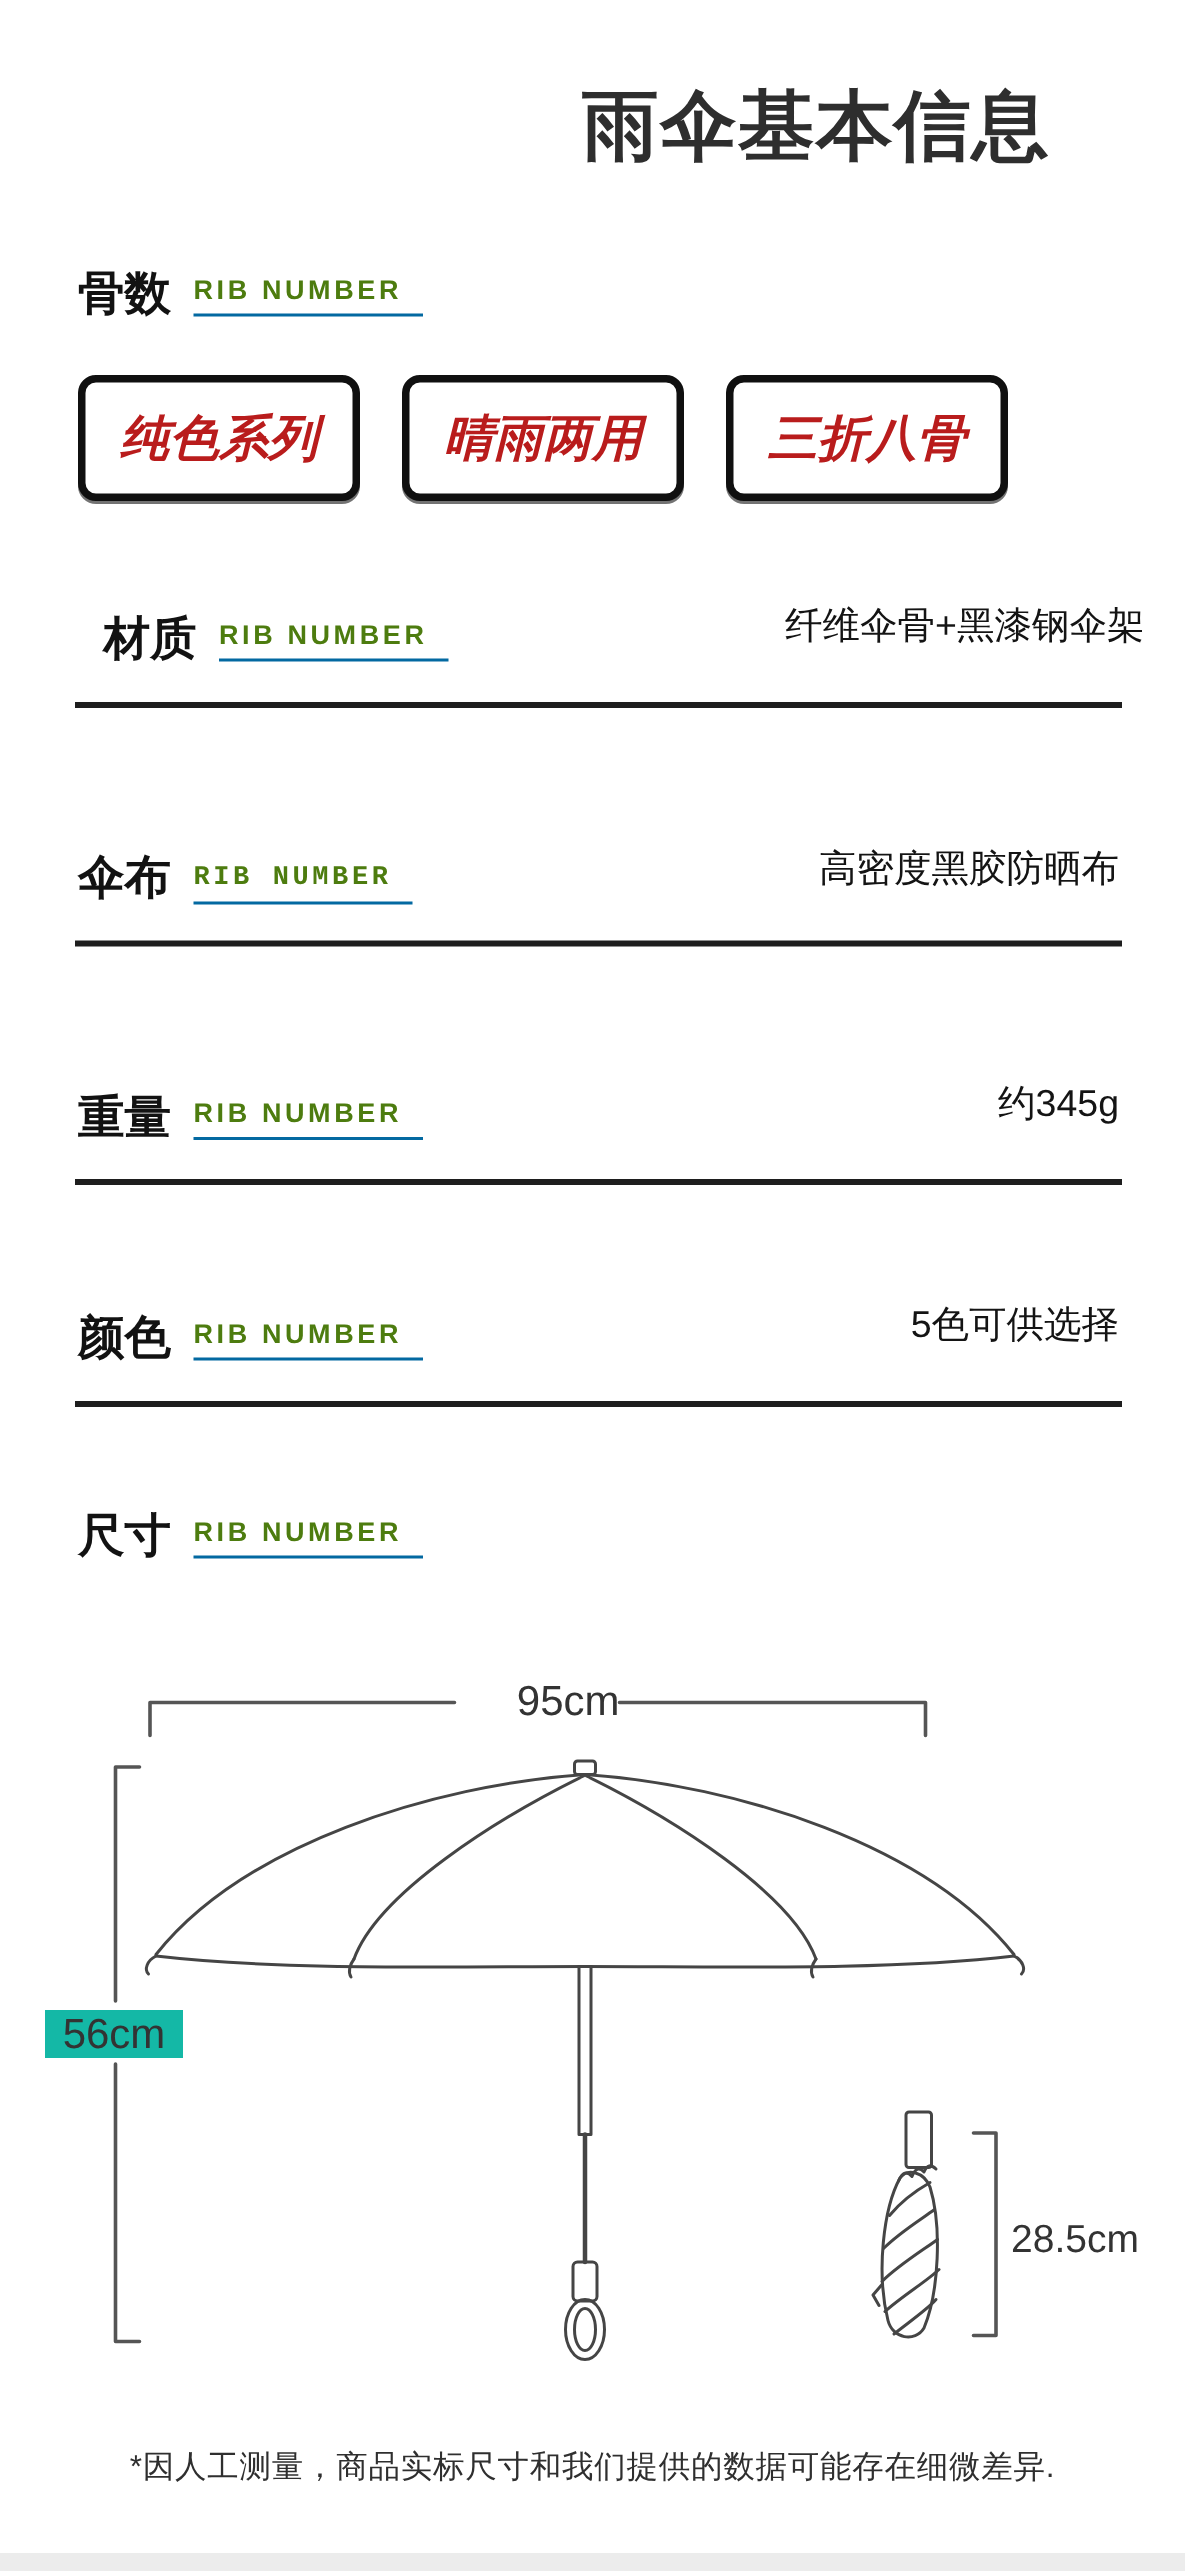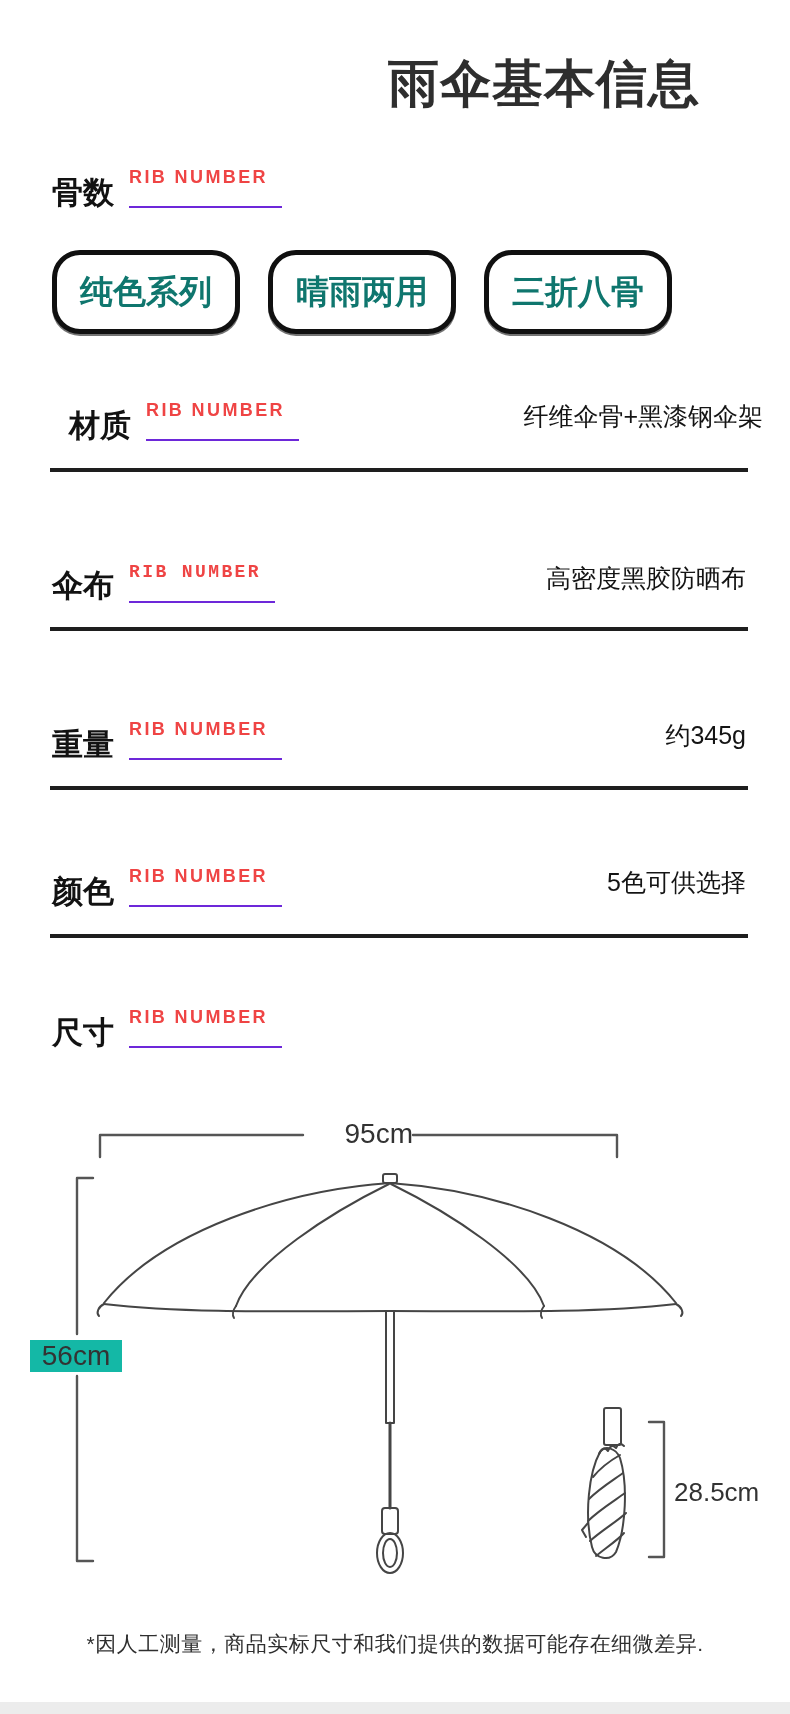--- a/index.html
+++ b/index.html
@@ -9,30 +9,31 @@
     font-family:"Liberation Sans","DejaVu Sans",sans-serif;color:#1d1d1d;
   }
   .page-title{
     position:absolute;top:50px;right:90px;
     font-size:51px;font-weight:800;color:#2e2e2e;letter-spacing:1px;white-space:nowrap;
   }
   
   .sec-head{position:absolute;left:52px;display:flex;align-items:flex-end;gap:15px;}
   .sec-label{font-size:31px;font-weight:700;color:#121212;line-height:1;white-space:nowrap;}
   .sec-sub{
-    font-size:18px;font-weight:600;letter-spacing:2.4px;color:#ef4444;line-height:1;
-    border-bottom:2px solid #6d28d9;padding:0 14px 20px 0;white-space:nowrap;
+    font-size:18px;font-weight:600;letter-spacing:2.4px;color:#4d7c0f;line-height:1;
+    border-bottom:2px solid #0369a1;padding:0 14px 7px 0;white-space:nowrap;
   }
   
   .pills{position:absolute;top:250px;left:52px;display:flex;gap:28px;}
   .pill{
-    box-sizing:border-box;height:84px;border:5px solid #101010;border-radius:28px;
+    box-sizing:border-box;height:84px;border:5px solid #101010;border-radius:12px;
     display:flex;align-items:center;justify-content:center;padding:0 23px;
-    font-size:33px;font-weight:700;color:#0f766e;white-space:nowrap;background:#fff;
+    font-size:33px;font-weight:700;color:#b91c1c;white-space:nowrap;background:#fff;
     box-shadow:0 2px 0 rgba(0,0,0,.55);
+    font-style:italic;
   }
   
   .spec-row{position:absolute;left:52px;width:694px;display:flex;align-items:flex-end;}
   .spec-row .sec-head{position:static;}
   .spec-value{margin-left:auto;font-size:25px;font-weight:500;color:#141414;padding-bottom:8px;white-space:nowrap;}
   .rule{position:absolute;left:50px;width:698px;height:4px;background:#1e1e1e;}
   
   .diagram-svg{position:absolute;top:1100px;left:0;width:790px;height:500px;}
   .dim-label{position:absolute;font-size:28px;font-weight:500;color:#333;white-space:nowrap;}
   .dim-95{left:303px;top:1118px;width:110px;text-align:right;}
@@ -44,21 +45,21 @@
   }
   .bottom-strip{position:absolute;left:0;right:0;bottom:0;height:12px;background:#ececec;}
 </style>
 </head>
 <body>
 
 <div class="page">
 
   <div class="page-title">雨伞基本信息</div>
 
-  <div class="sec-head" style="top:168px;">
+  <div class="sec-head" style="top:180px;">
     <span class="sec-label">骨数</span>
     <span class="sec-sub">RIB NUMBER</span>
   </div>
 
   <div class="pills">
     <div class="pill">纯色系列</div>
     <div class="pill">晴雨两用</div>
     <div class="pill">三折八骨</div>
   </div>
 

